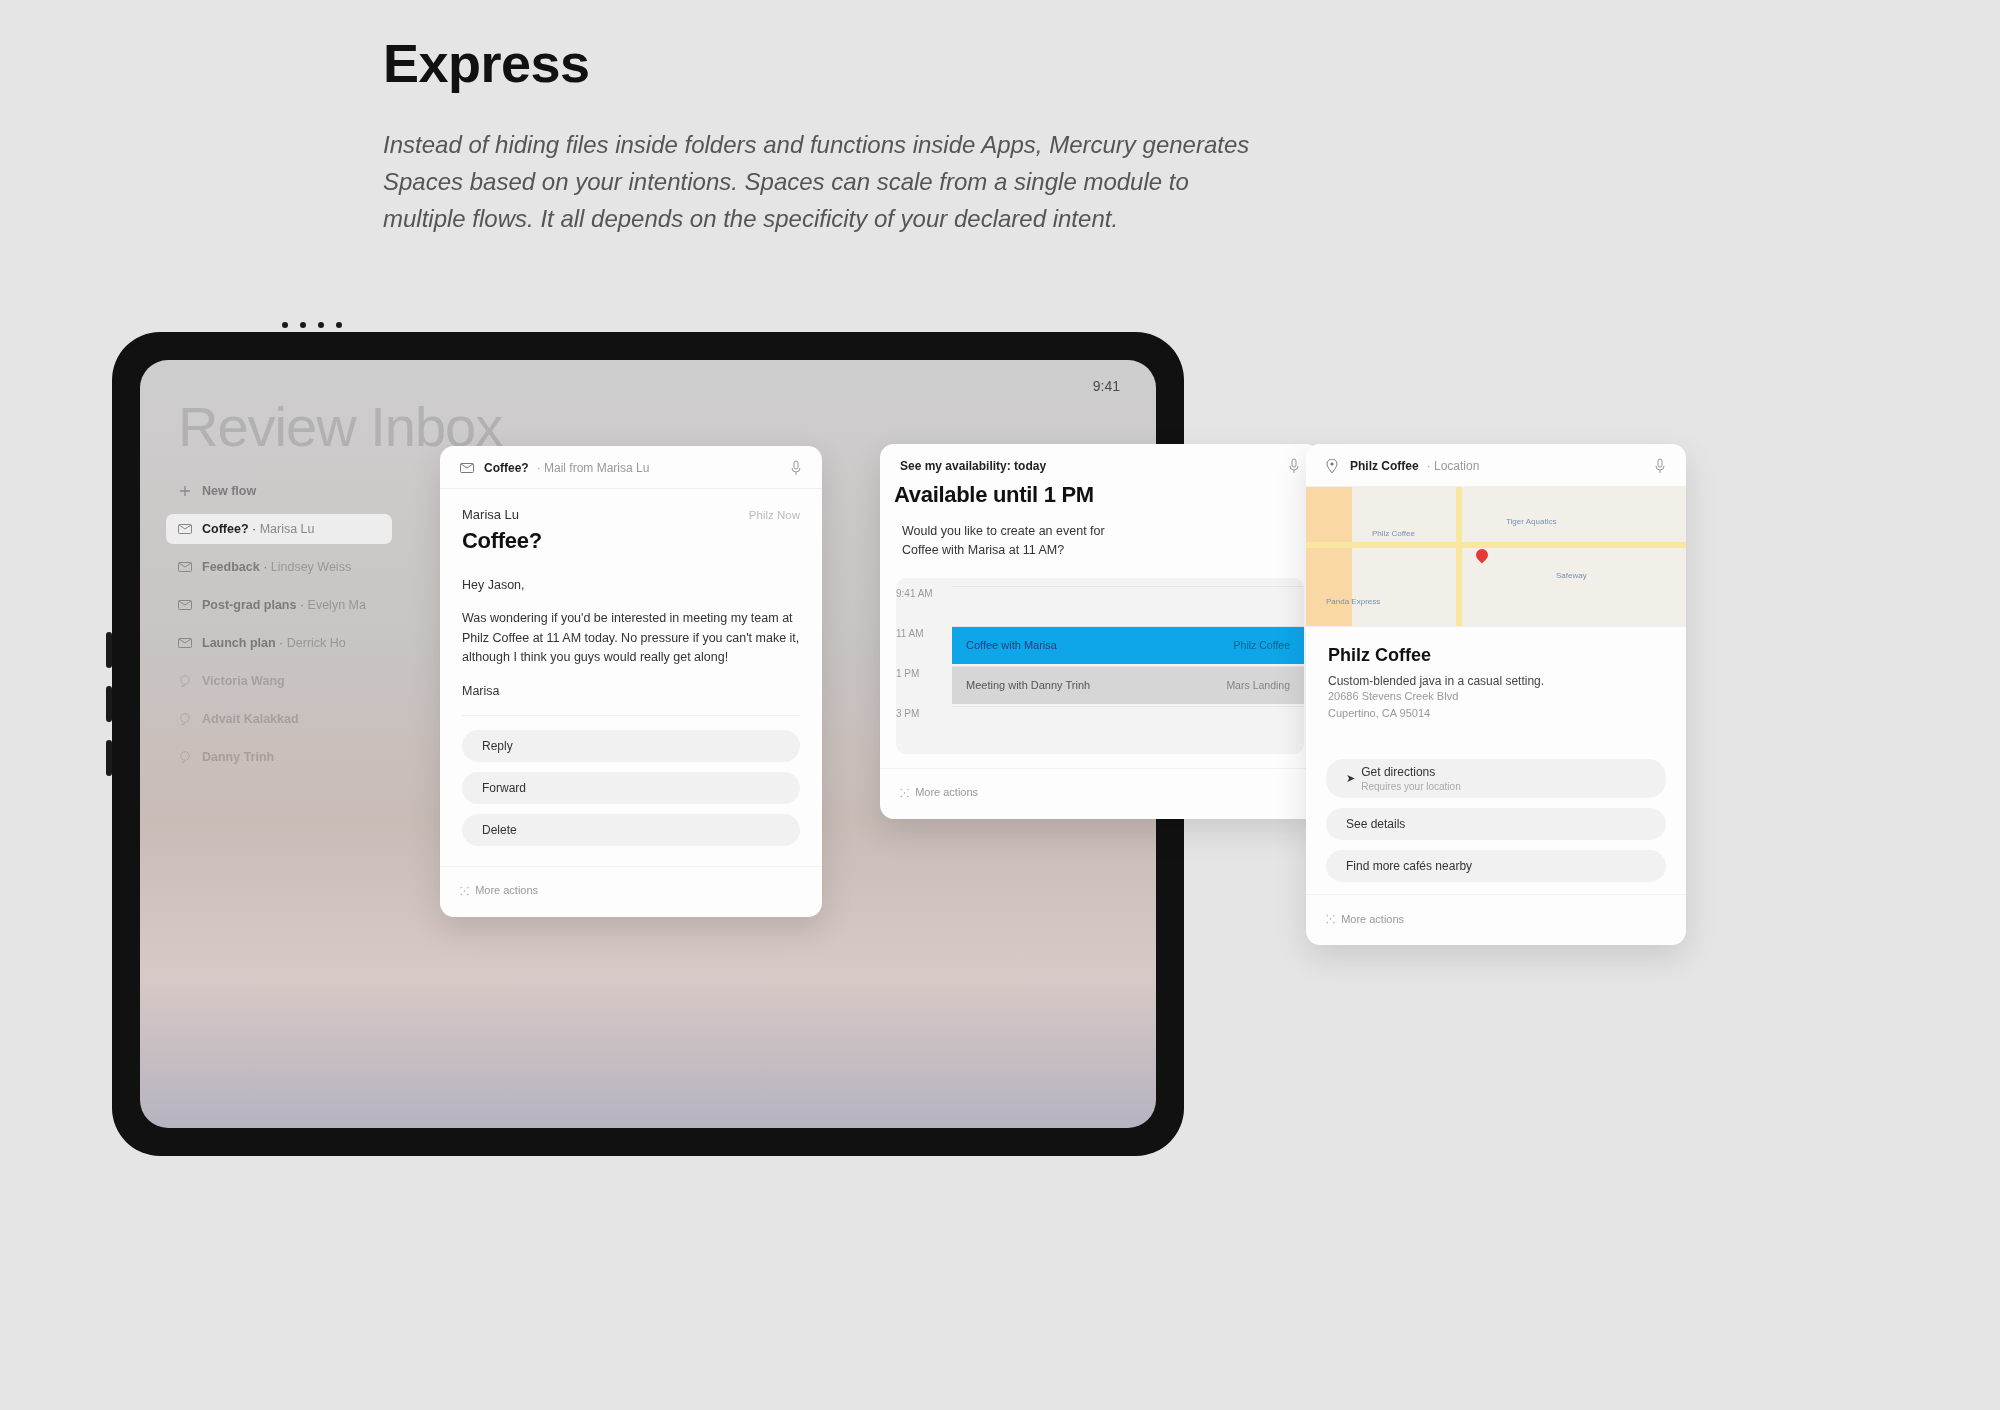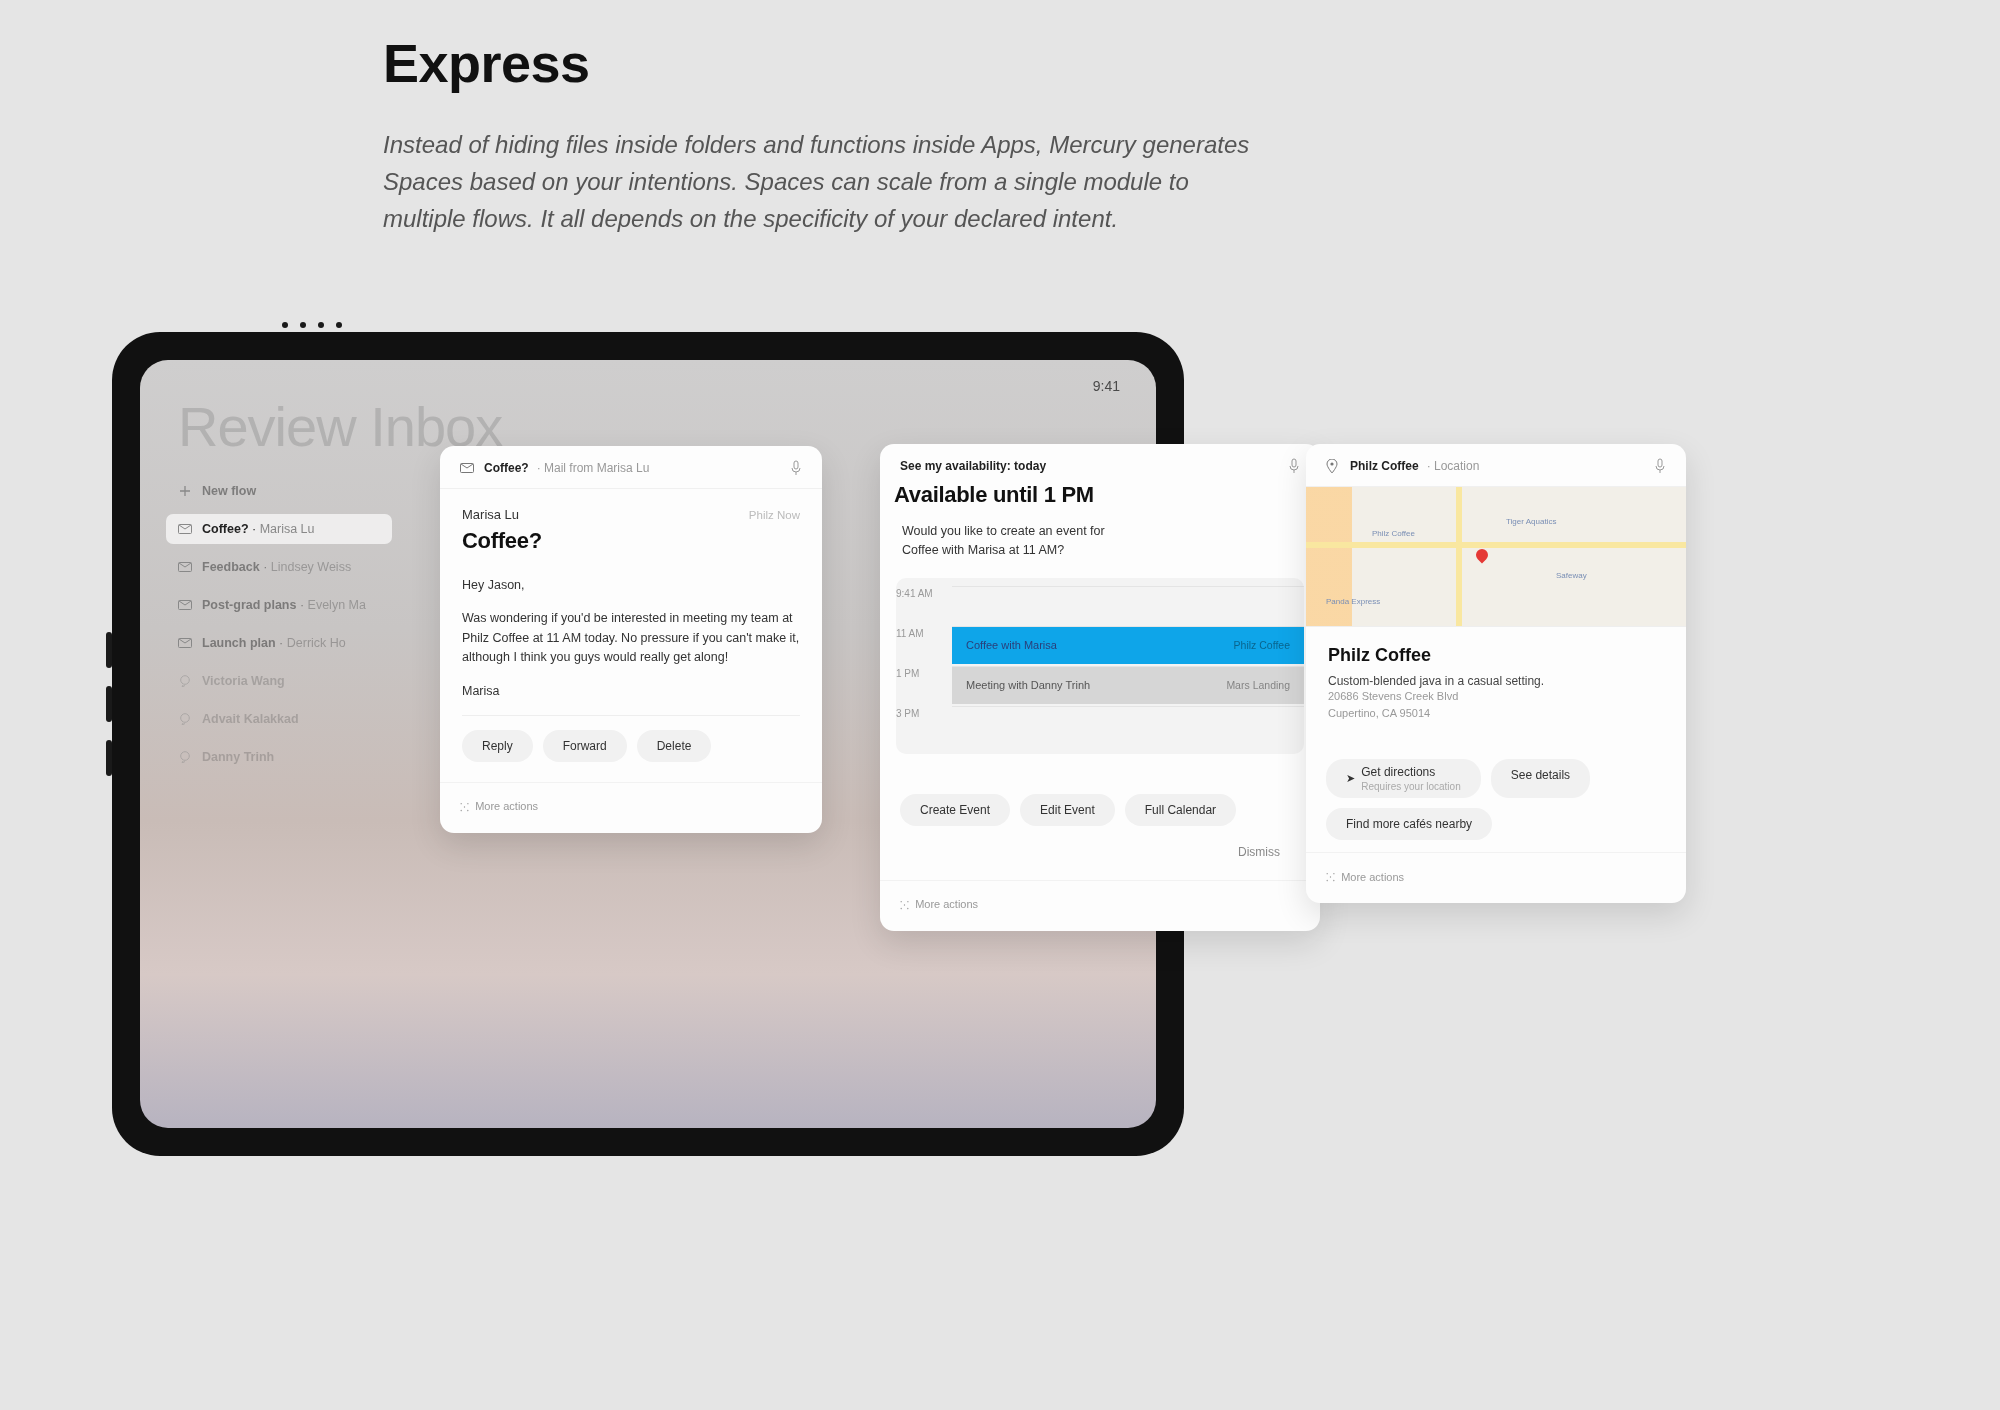--- a/index.html
+++ b/index.html
@@ -135,21 +135,21 @@
   .card-head .hsub { color: #999; }
   .card-head .mic { margin-left: auto; color: #999; }
   .card-body { padding: 18px 22px 12px; }
   .card-foot { padding: 6px 20px 18px; border-top: 1px solid #f2f2f2; margin-top: 6px;}
   .more-actions {
     display: inline-flex; align-items: center; gap: 8px;
     font-size: 11px; color: #999; padding-top: 10px;
   }
   .more-actions .dots { letter-spacing: -2px; }
 
-  .pillrow { display: flex; gap: 10px; padding: 18px 0 2px; flex-wrap: wrap;}
+  .pillrow { display: flex; gap: 10px; padding: 18px 0 2px; flex-wrap: wrap; flex-direction: column;}
   .pill {
     background: #f1f1f1;
     border-radius: 18px;
     padding: 9px 20px;
     font-size: 12px;
     color: #333;
     cursor: pointer;
   }
   .pill.ghost { background: transparent; color: #888; margin-left: auto; }
   .pill .psub { display:block; font-size:10px; color:#aaa; margin-top:2px;}
@@ -399,28 +399,20 @@
           <span class="eloc">Mars Landing</span>
         </div>
       </div>
     </div>
     <div class="srow">
         <div class="stime">3 PM</div>
         <div class="sblock"></div>
       </div>
   </div>
 
-  <div class="avail-actions">
-    <div class="pillrow">
-      <div class="pill">Create Event</div>
-      <div class="pill">Edit Event</div>
-      <div class="pill">Full Calendar</div>
-      <div class="pill ghost">Dismiss</div>
-    </div>
-  </div>
   <div class="card-foot">
     <div class="more-actions">
       <span class="dots">⁙</span>
       <span>More actions</span>
     </div>
   </div>
 </div>
 
 <div class="card loc-card">
   <div class="card-head">

